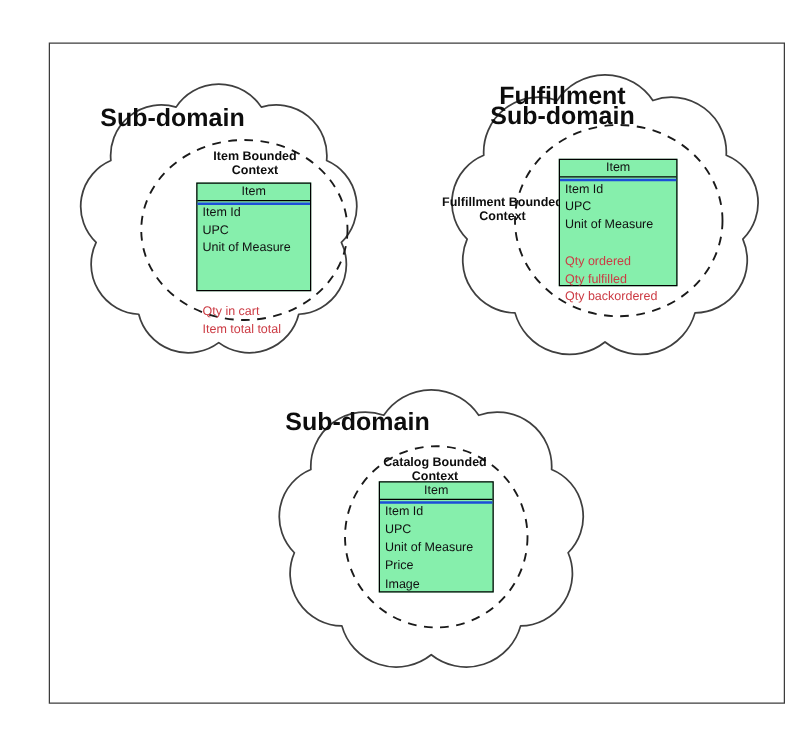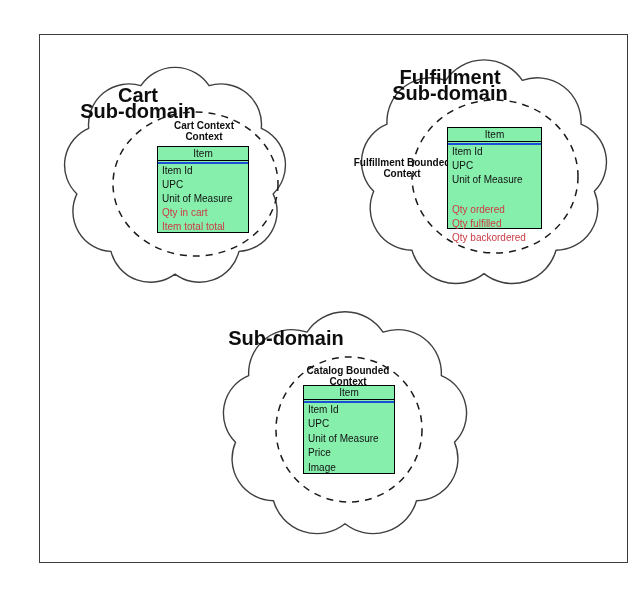--- a/index.html
+++ b/index.html
@@ -59,34 +59,33 @@
 
 <div class="frame"></div>
 
 <svg id="cloud-cart" class="cloud" width="240" height="234" viewBox="0 0 240 234">
     <path d="M33.7 68.4 A40.5 40.5 0 0 1 85.9 25.7 A40.9 40.9 0 0 1 154.1 25.7 A40.5 40.5 0 0 1 206.3 68.4 A39.9 39.9 0 0 1 218.1 133.9 A40.1 40.1 0 0 1 184.0 191.4 A40.8 40.8 0 0 1 120.0 214.1 A40.8 40.8 0 0 1 56.0 191.4 A40.1 40.1 0 0 1 21.9 133.9 A39.9 39.9 0 0 1 33.7 68.4 Z" fill="#ffffff" stroke="#3f3f3f" stroke-width="1.4" stroke-linejoin="round"></path>
   </svg>
 <svg id="bctx-cart" class="bctx" width="171" height="150" viewBox="0 0 171 150">
   <ellipse cx="85.5" cy="75" rx="82.5" ry="72" fill="none" stroke="#1a1a1a" stroke-width="1.5" stroke-dasharray="7 6"></ellipse>
 </svg>
 <div id="title-cart" class="title">
-  <div>Cart</div>
   <div>Sub-domain</div>
 </div>
 <div id="ctx-cart" class="ctx-label">
-  <div>Cart Context</div>
+  <div>Item Bounded</div>
   <div>Context</div>
 </div>
 <div id="entity-cart" class="entity">
   <div class="e-head">Item</div>
   <div class="e-body">
       <div class="e-row" style="color: rgb(17, 17, 17);">Item Id</div>
       <div class="e-row" style="color: rgb(17, 17, 17);">UPC</div>
       <div class="e-row" style="color: rgb(17, 17, 17);">Unit of Measure</div>
-      <div class="e-row" style="color: rgb(204, 59, 68);">Qty in cart</div>
+      <div class="e-row" style="color: rgb(204, 59, 68); margin-top: 37px;">Qty in cart</div>
       <div class="e-row" style="color: rgb(204, 59, 68);">Item total total</div>
     </div>
 </div>
 
 <svg id="cloud-fulfillment" class="cloud" width="270" height="240" viewBox="0 0 270 240">
     <path d="M38.0 70.2 A43.9 43.9 0 0 1 96.7 26.4 A46.0 46.0 0 0 1 173.3 26.4 A43.9 43.9 0 0 1 232.0 70.2 A41.0 41.0 0 0 1 245.3 137.3 A42.2 42.2 0 0 1 207.0 196.3 A45.4 45.4 0 0 1 135.0 219.6 A45.4 45.4 0 0 1 63.0 196.3 A42.2 42.2 0 0 1 24.7 137.3 A41.0 41.0 0 0 1 38.0 70.2 Z" fill="#ffffff" stroke="#3f3f3f" stroke-width="1.4" stroke-linejoin="round"></path>
   </svg>
 <svg id="bctx-fulfillment" class="bctx" width="172" height="159" viewBox="0 0 172 159">
   <ellipse cx="86" cy="79.5" rx="83" ry="76.5" fill="none" stroke="#1a1a1a" stroke-width="1.5" stroke-dasharray="7 6"></ellipse>
 </svg>

